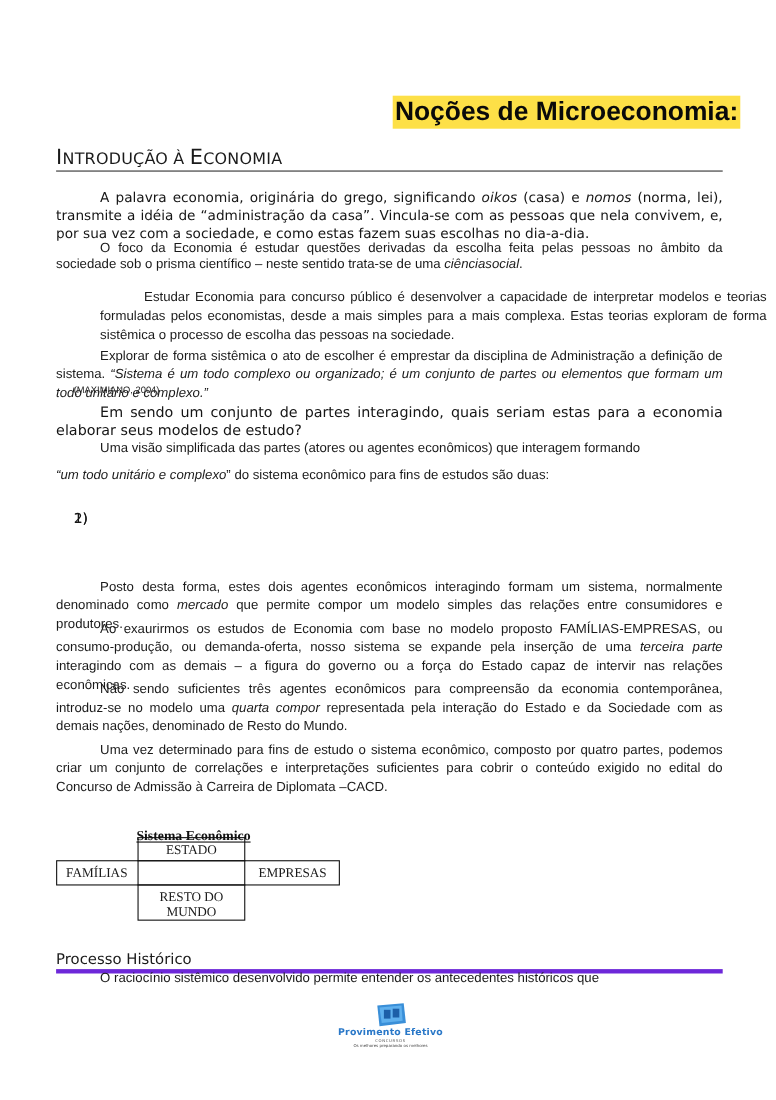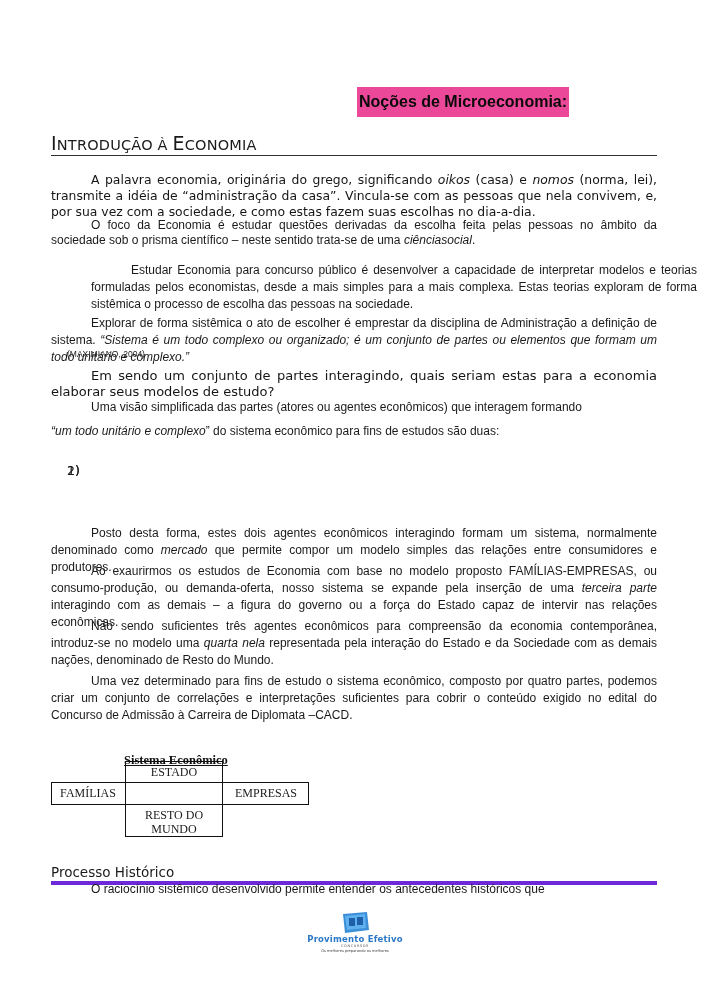--- a/index.html
+++ b/index.html
@@ -1,21 +1,21 @@
 <!DOCTYPE html>
 <html><head>
 <meta charset="utf-8">
 <style>
   html, body { margin: 0; padding: 0; background: #ffffff; }
   body { width: 705px; height: 1000px; position: relative; overflow: hidden; color: #141414; }
   .abs { position: absolute; }
   .title-banner {
     left: 357px; top: 87px; height: 30px; padding: 0 2px;
-    background: #ec4899; font-family: "Liberation Sans", sans-serif; font-weight: bold;
-    font-size: 16px; line-height: 30px; color: #0a0a0a; white-space: nowrap;
+    background: #fde047; font-family: "Liberation Sans", sans-serif; font-weight: bold;
+    font-size: 24px; line-height: 30px; color: #0a0a0a; white-space: nowrap;
   }
   .section-heading {
     left: 51px; top: 133px; width: 606px; height: 22px;
     border-bottom: 1.5px solid #303030;
     font-family: "DejaVu Sans", sans-serif; font-size: 14.5px; line-height: 20px;
     font-variant: small-caps; letter-spacing: 0.2px; color: #1a1a1a;
   }
   .section-heading .big { font-size: 19px; }
   .verdana { font-family: "DejaVu Sans", sans-serif; font-size: 12.4px; line-height: 16px; color: #151515; }
   .calibri { font-family: Liberation Sans, sans-serif; font-size: 12px; line-height: 17px; color: #1a1a1a; }
@@ -72,21 +72,21 @@
 
 <div class="abs list verdana" style="top:463px; font-size:12.6px;">
   <div class="list-item"><span class="list-num">1)</span></div>
   <div class="list-item"><span class="list-num">2)</span></div>
 </div>
 
 <div class="abs para indent calibri" style="top:525px;"><span>Posto desta forma, estes dois agentes econômicos interagindo formam um sistema, normalmente denominado como </span><i>mercado</i><span> que permite compor um modelo simples das relações entre consumidores e produtores.</span></div>
 
 <div class="abs para indent calibri" style="top:563px;"><span>Ao exaurirmos os estudos de Economia com base no modelo proposto FAMÍLIAS-EMPRESAS, ou consumo-produção, ou demanda-oferta, nosso sistema se expande pela inserção de uma </span><i>terceira parte</i><span> interagindo com as demais – a figura do governo ou a força do Estado capaz de intervir nas relações econômicas.</span></div>
 
-<div class="abs para indent calibri" style="top:618px;"><span>Não sendo suficientes três agentes econômicos para compreensão da economia contemporânea, introduz-se no modelo uma </span><i>quarta nela</i><span> representada pela interação do Estado e da Sociedade com as demais nações, denominado de Resto do Mundo.</span></div>
+<div class="abs para indent calibri" style="top:618px;"><span>Não sendo suficientes três agentes econômicos para compreensão da economia contemporânea, introduz-se no modelo uma </span><i>quarta compor</i><span> representada pela interação do Estado e da Sociedade com as demais nações, denominado de Resto do Mundo.</span></div>
 
 <div class="abs para indent calibri" style="top:673px;">Uma vez determinado para fins de estudo o sistema econômico, composto por quatro partes, podemos criar um conjunto de correlações e interpretações suficientes para cobrir o conteúdo exigido no edital do Concurso de Admissão à Carreira de Diplomata –CACD.</div>
 
 <div class="abs diagram-title">Sistema Econômico</div>
 
 <div>
   <div class="box" style="left:51px; top:782px; width:258px; height:23px;"></div>
   <div class="box" style="left:125px; top:761px; width:98px; height:76px; background:transparent;"></div>
   <div class="box" style="left:125px; top:782px; width:98px; height:23px; border-left:none; border-right:none;"></div>
   <div class="diag-text" style="left:125px; top:765px; width:98px;">ESTADO</div>

